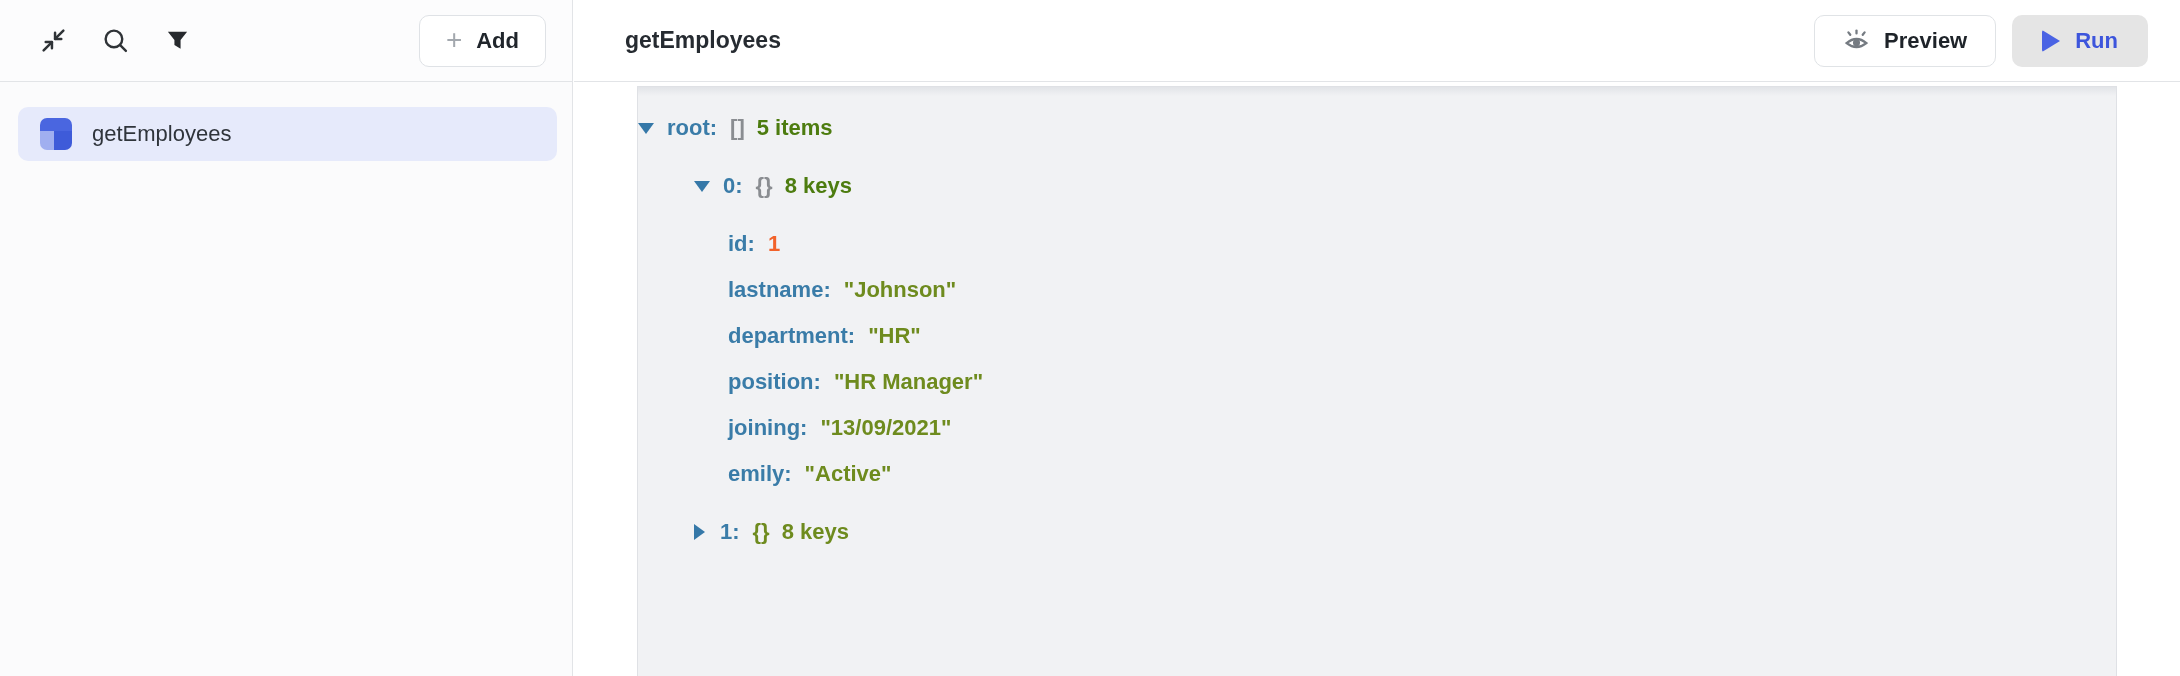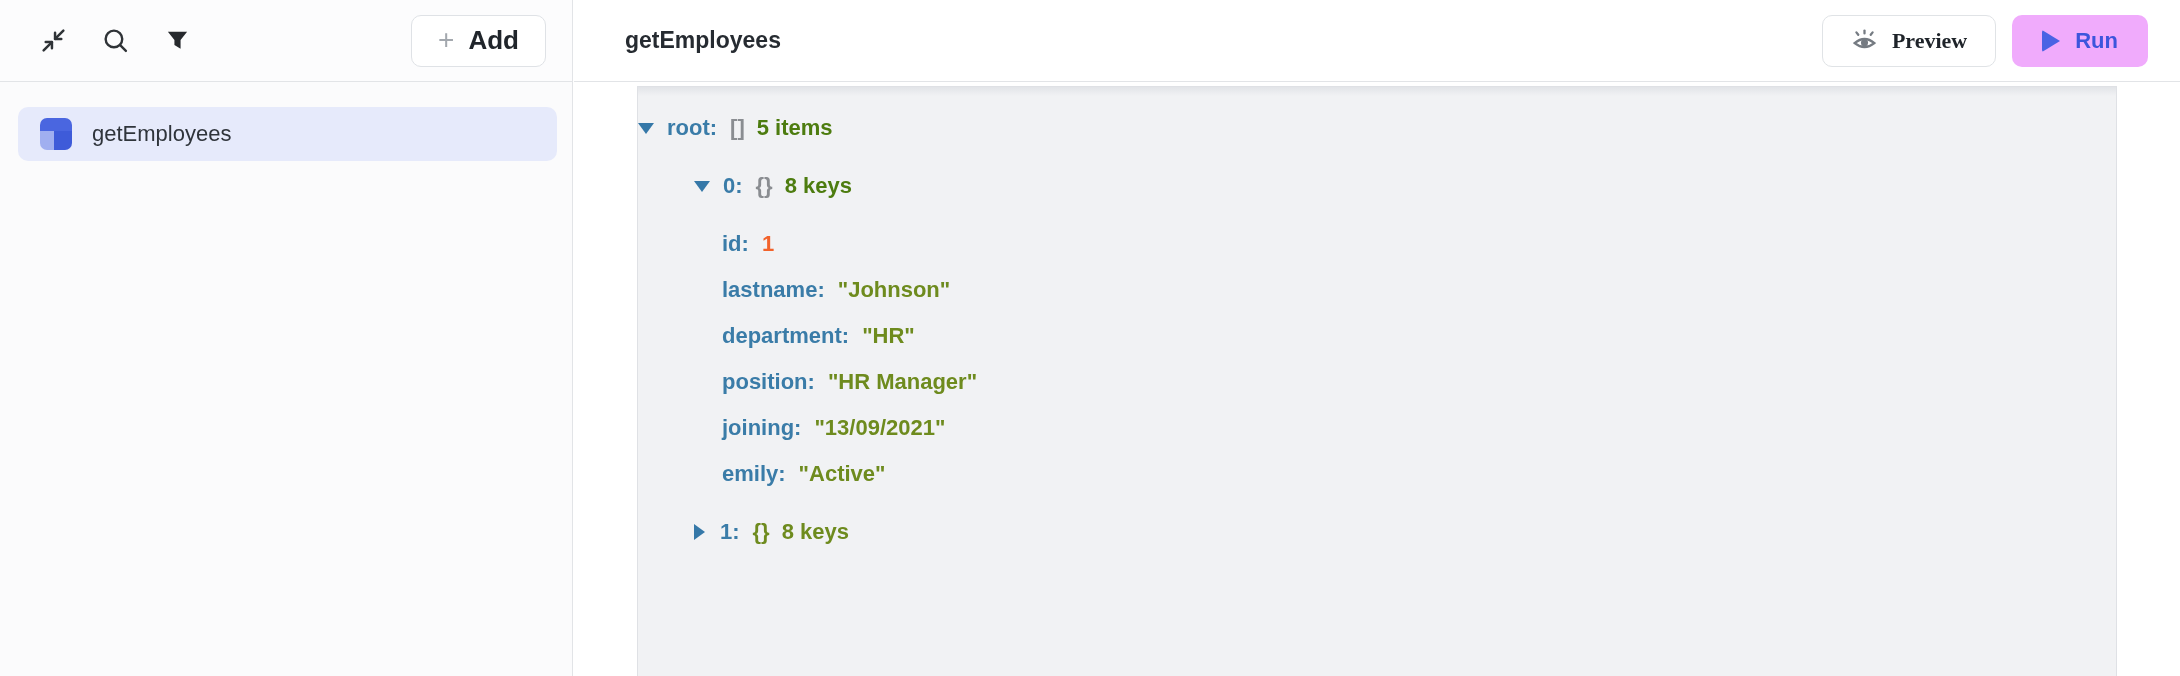--- a/index.html
+++ b/index.html
@@ -14,21 +14,21 @@
     background:#FCFCFD;border-bottom:1px solid #E2E4E7;border-right:1px solid #E2E4E7;
     box-sizing:border-box;display:flex;align-items:center;padding-left:38px;
   }
   .iconbtn{width:30px;height:30px;display:flex;align-items:center;justify-content:center;cursor:pointer;}
   .iconbtn + .iconbtn{margin-left:32px;}
   .add-btn{
     margin-left:auto;margin-right:26px;height:52px;border:1.5px solid #DFE2E6;border-radius:10px;
     background:#FFFFFF;display:flex;align-items:center;padding:0 26px;cursor:pointer;box-sizing:border-box;
   }
   .add-plus{font-size:28px;font-weight:400;color:#A3A8AE;line-height:1;margin-right:14px;margin-top:-2px;}
-  .add-label{font-size:26px;font-weight:700;color:#20252B;}
+  .add-label{font-size:22px;font-weight:700;color:#20252B;}
   
   .sidebar{
     position:absolute;left:0;top:82px;width:573px;height:594px;
     background:#FBFBFC;border-right:1px solid #E2E4E7;box-sizing:border-box;
   }
   .sidebar-item{
     position:absolute;left:18px;top:25px;width:539px;height:54px;border-radius:10px;
     background:#E6EAFB;display:flex;align-items:center;padding-left:22px;box-sizing:border-box;cursor:pointer;
   }
   .module-icon{position:relative;width:32px;height:32px;border-radius:7px;overflow:hidden;margin-right:20px;flex:0 0 auto;}
@@ -38,26 +38,26 @@
   .sidebar-item-label{font-size:22px;font-weight:500;color:#2F343B;}
   
   .main-topbar{
     position:absolute;left:574px;top:0;width:1606px;height:82px;background:#FFFFFF;
     border-bottom:1px solid #E2E4E7;box-sizing:border-box;display:flex;align-items:center;padding-left:51px;
   }
   .page-title{font-size:23px;font-weight:700;color:#262B31;}
   .topbar-actions{margin-left:auto;margin-right:32px;display:flex;align-items:center;}
   .preview-btn{
     height:52px;border:1.5px solid #E0E3E6;border-radius:10px;background:#FFFFFF;
-    display:flex;align-items:center;padding:0 28px;cursor:pointer;box-sizing:border-box;font-family:Liberation Serif, serif;
+    display:flex;align-items:center;padding:0 28px;cursor:pointer;box-sizing:border-box;
   }
   .preview-btn .btn-icon{margin-right:14px;display:flex;}
   .preview-label{font-size:22px;font-weight:700;color:#1E2329;}
   .run-btn{
-    height:52px;border-radius:10px;background:#f0abfc;display:flex;align-items:center;
+    height:52px;border-radius:10px;background:#e5e5e5;display:flex;align-items:center;
     padding:0 30px;margin-left:16px;cursor:pointer;box-sizing:border-box;
   }
   .play-tri{width:0;height:0;border-top:11px solid transparent;border-bottom:11px solid transparent;
     border-left:18px solid #4A63E4;border-radius:2px;margin-right:15px;}
   .run-label{font-size:22px;font-weight:700;color:#3D55DC;}
   
   .json-panel{
     position:absolute;left:637px;top:86px;width:1480px;height:590px;
     background:#F1F2F4;border:1px solid #DFE1E5;border-bottom:none;box-sizing:border-box;overflow:hidden;
   }
@@ -68,21 +68,21 @@
   .jrow{display:flex;align-items:center;height:46px;font-size:22px;font-weight:700;}
   .jrow .tri-down{width:0;height:0;border-left:8px solid transparent;border-right:8px solid transparent;
     border-top:11px solid #3578A8;margin-right:13px;flex:0 0 auto;cursor:pointer;}
   .jrow .tri-right{width:0;height:0;border-top:8px solid transparent;border-bottom:8px solid transparent;
     border-left:11px solid #3578A8;margin-right:15px;flex:0 0 auto;cursor:pointer;}
   .jkey{color:#3A7CA8;margin-right:13px;}
   .jbrackets{color:#8A8D91;margin-right:12px;}
   .jsummary{color:#4d7c0f;font-weight:600;}
   .row-root{margin-top:18px;}
   .node-row{margin-top:12px;padding-left:56px;}
-  .leaf-row{padding-left:84px;}
+  .leaf-row{padding-left:84px;margin-left:6px;}
   .leaf-row.first{margin-top:12px;}
   .jvalue.number{color:#F2622A;}
   .jvalue.string{color:#6E8B1E;}
   .node-row.collapsed .jbrackets,
   .node-row.collapsed .jsummary{color:#6E8B1E;}
   svg{display:block;}
 </style>
 </head>
 <body>
 

